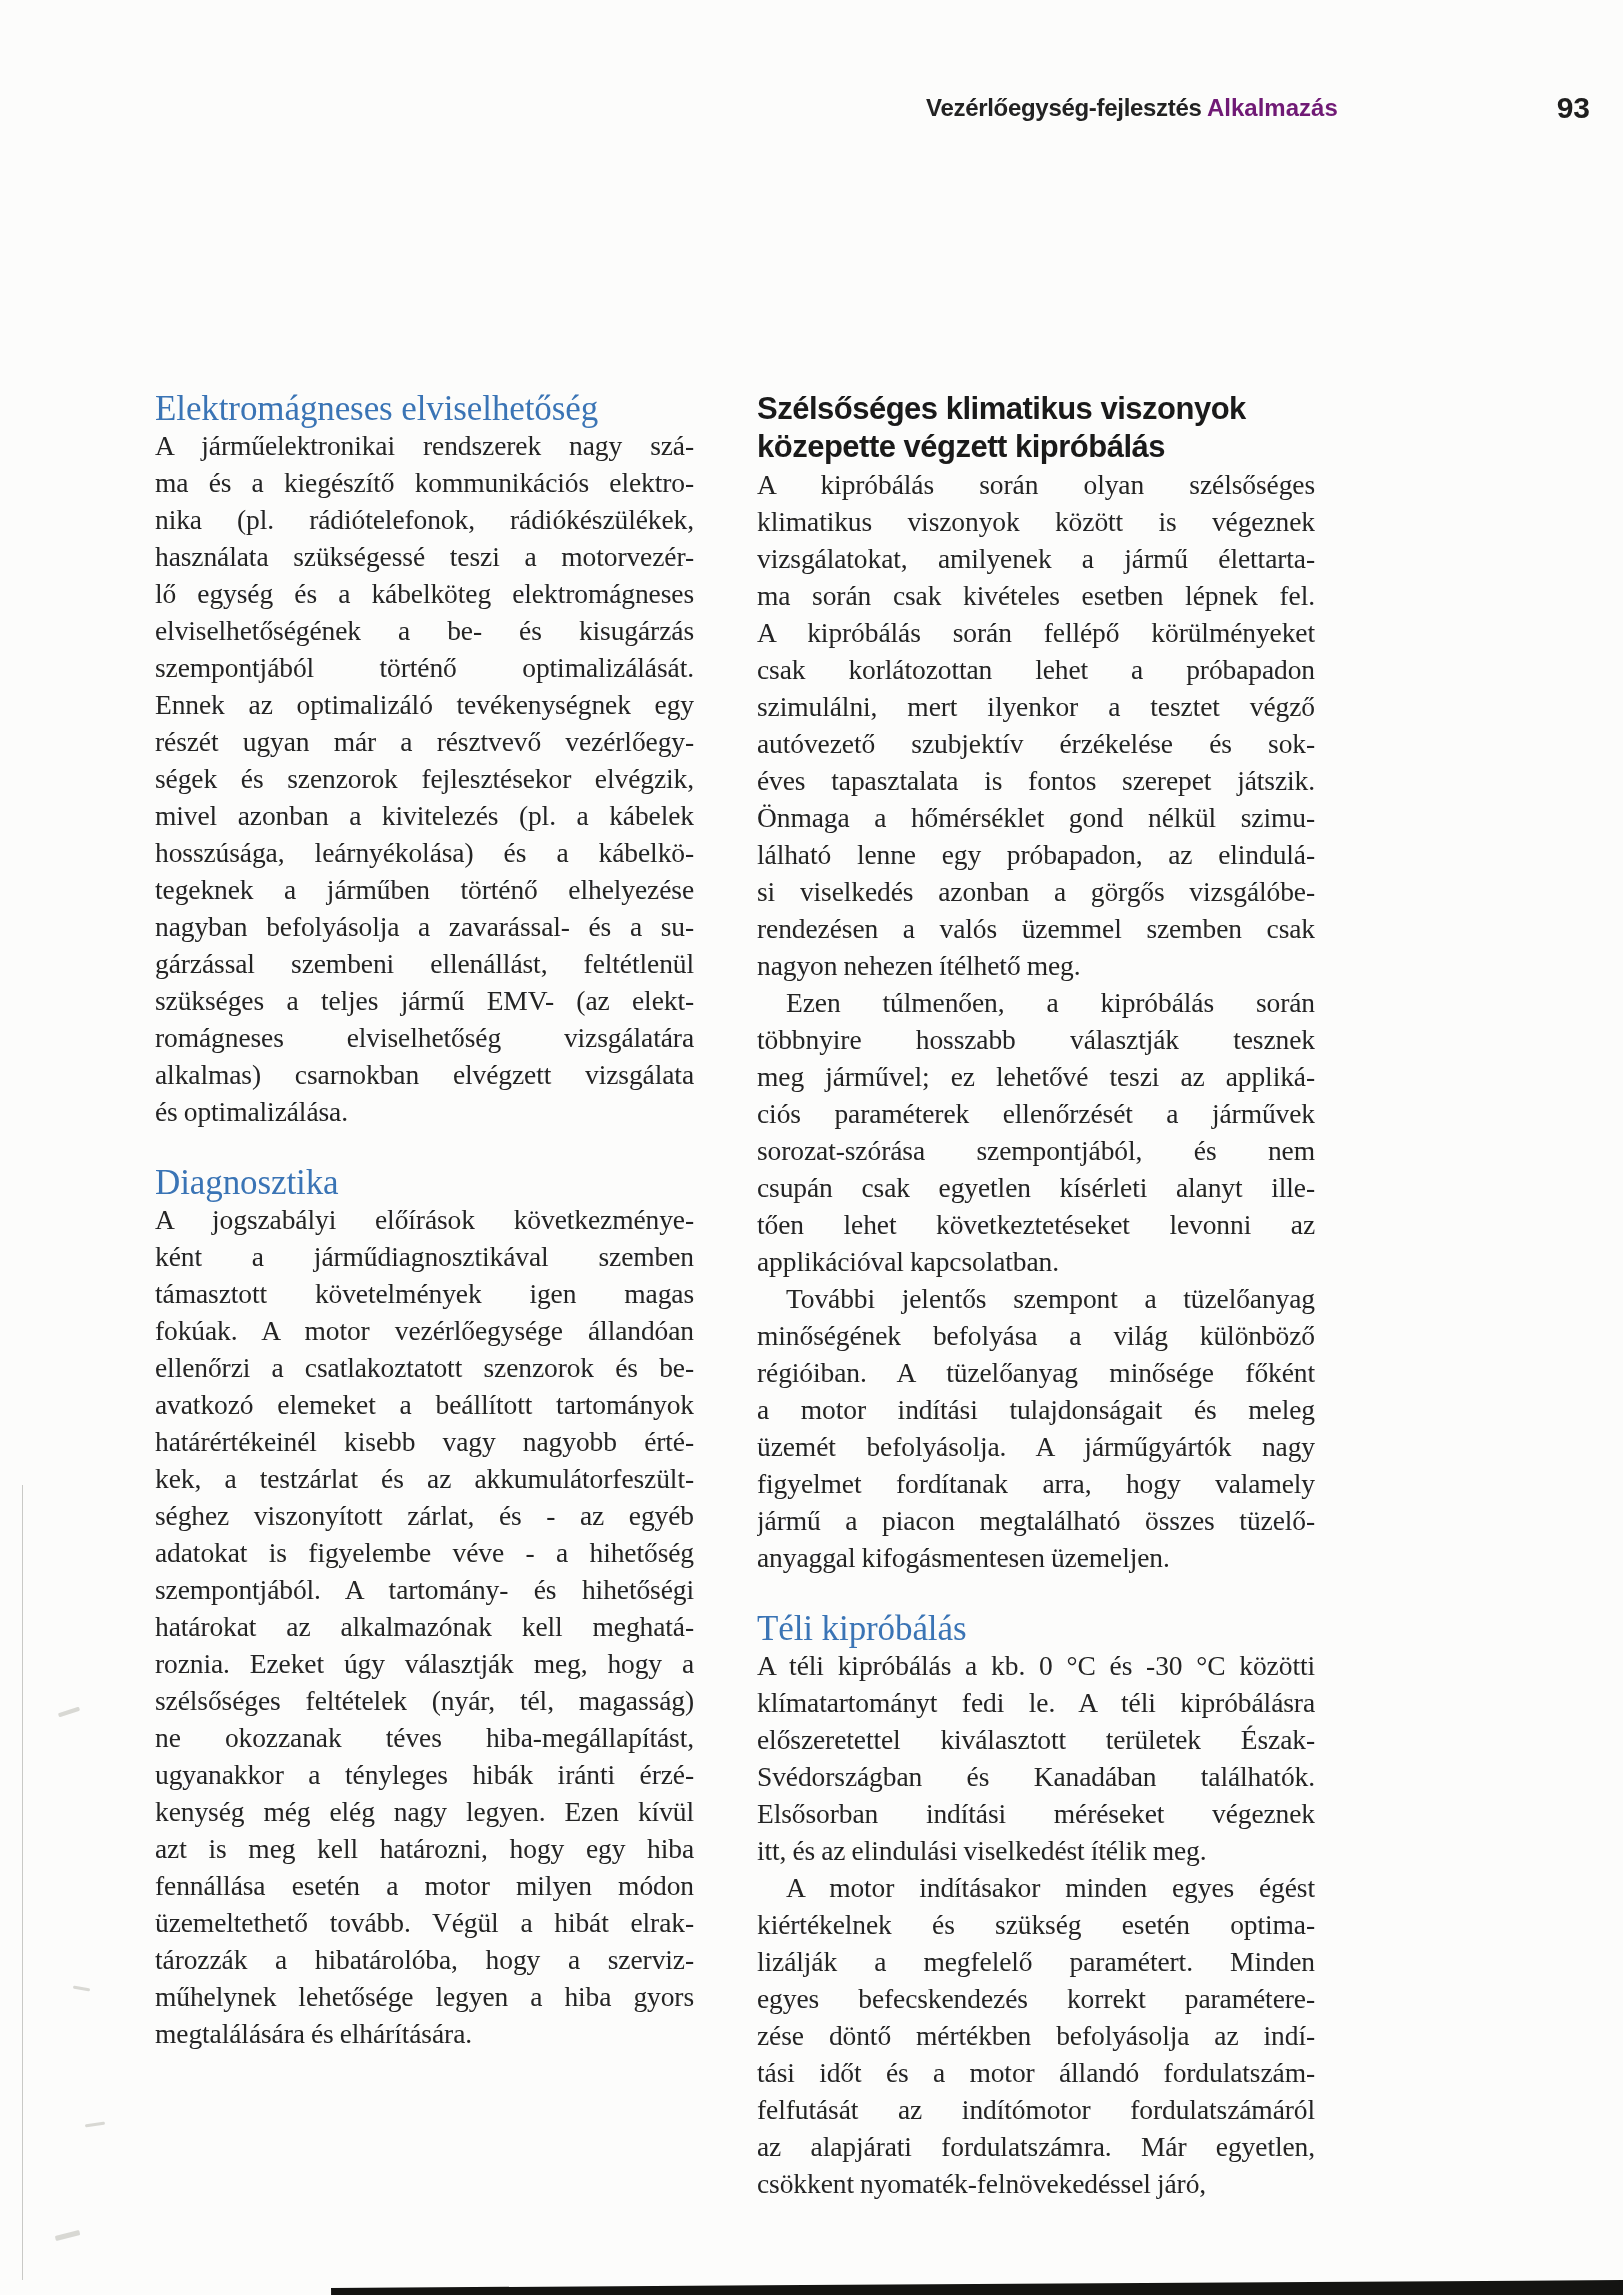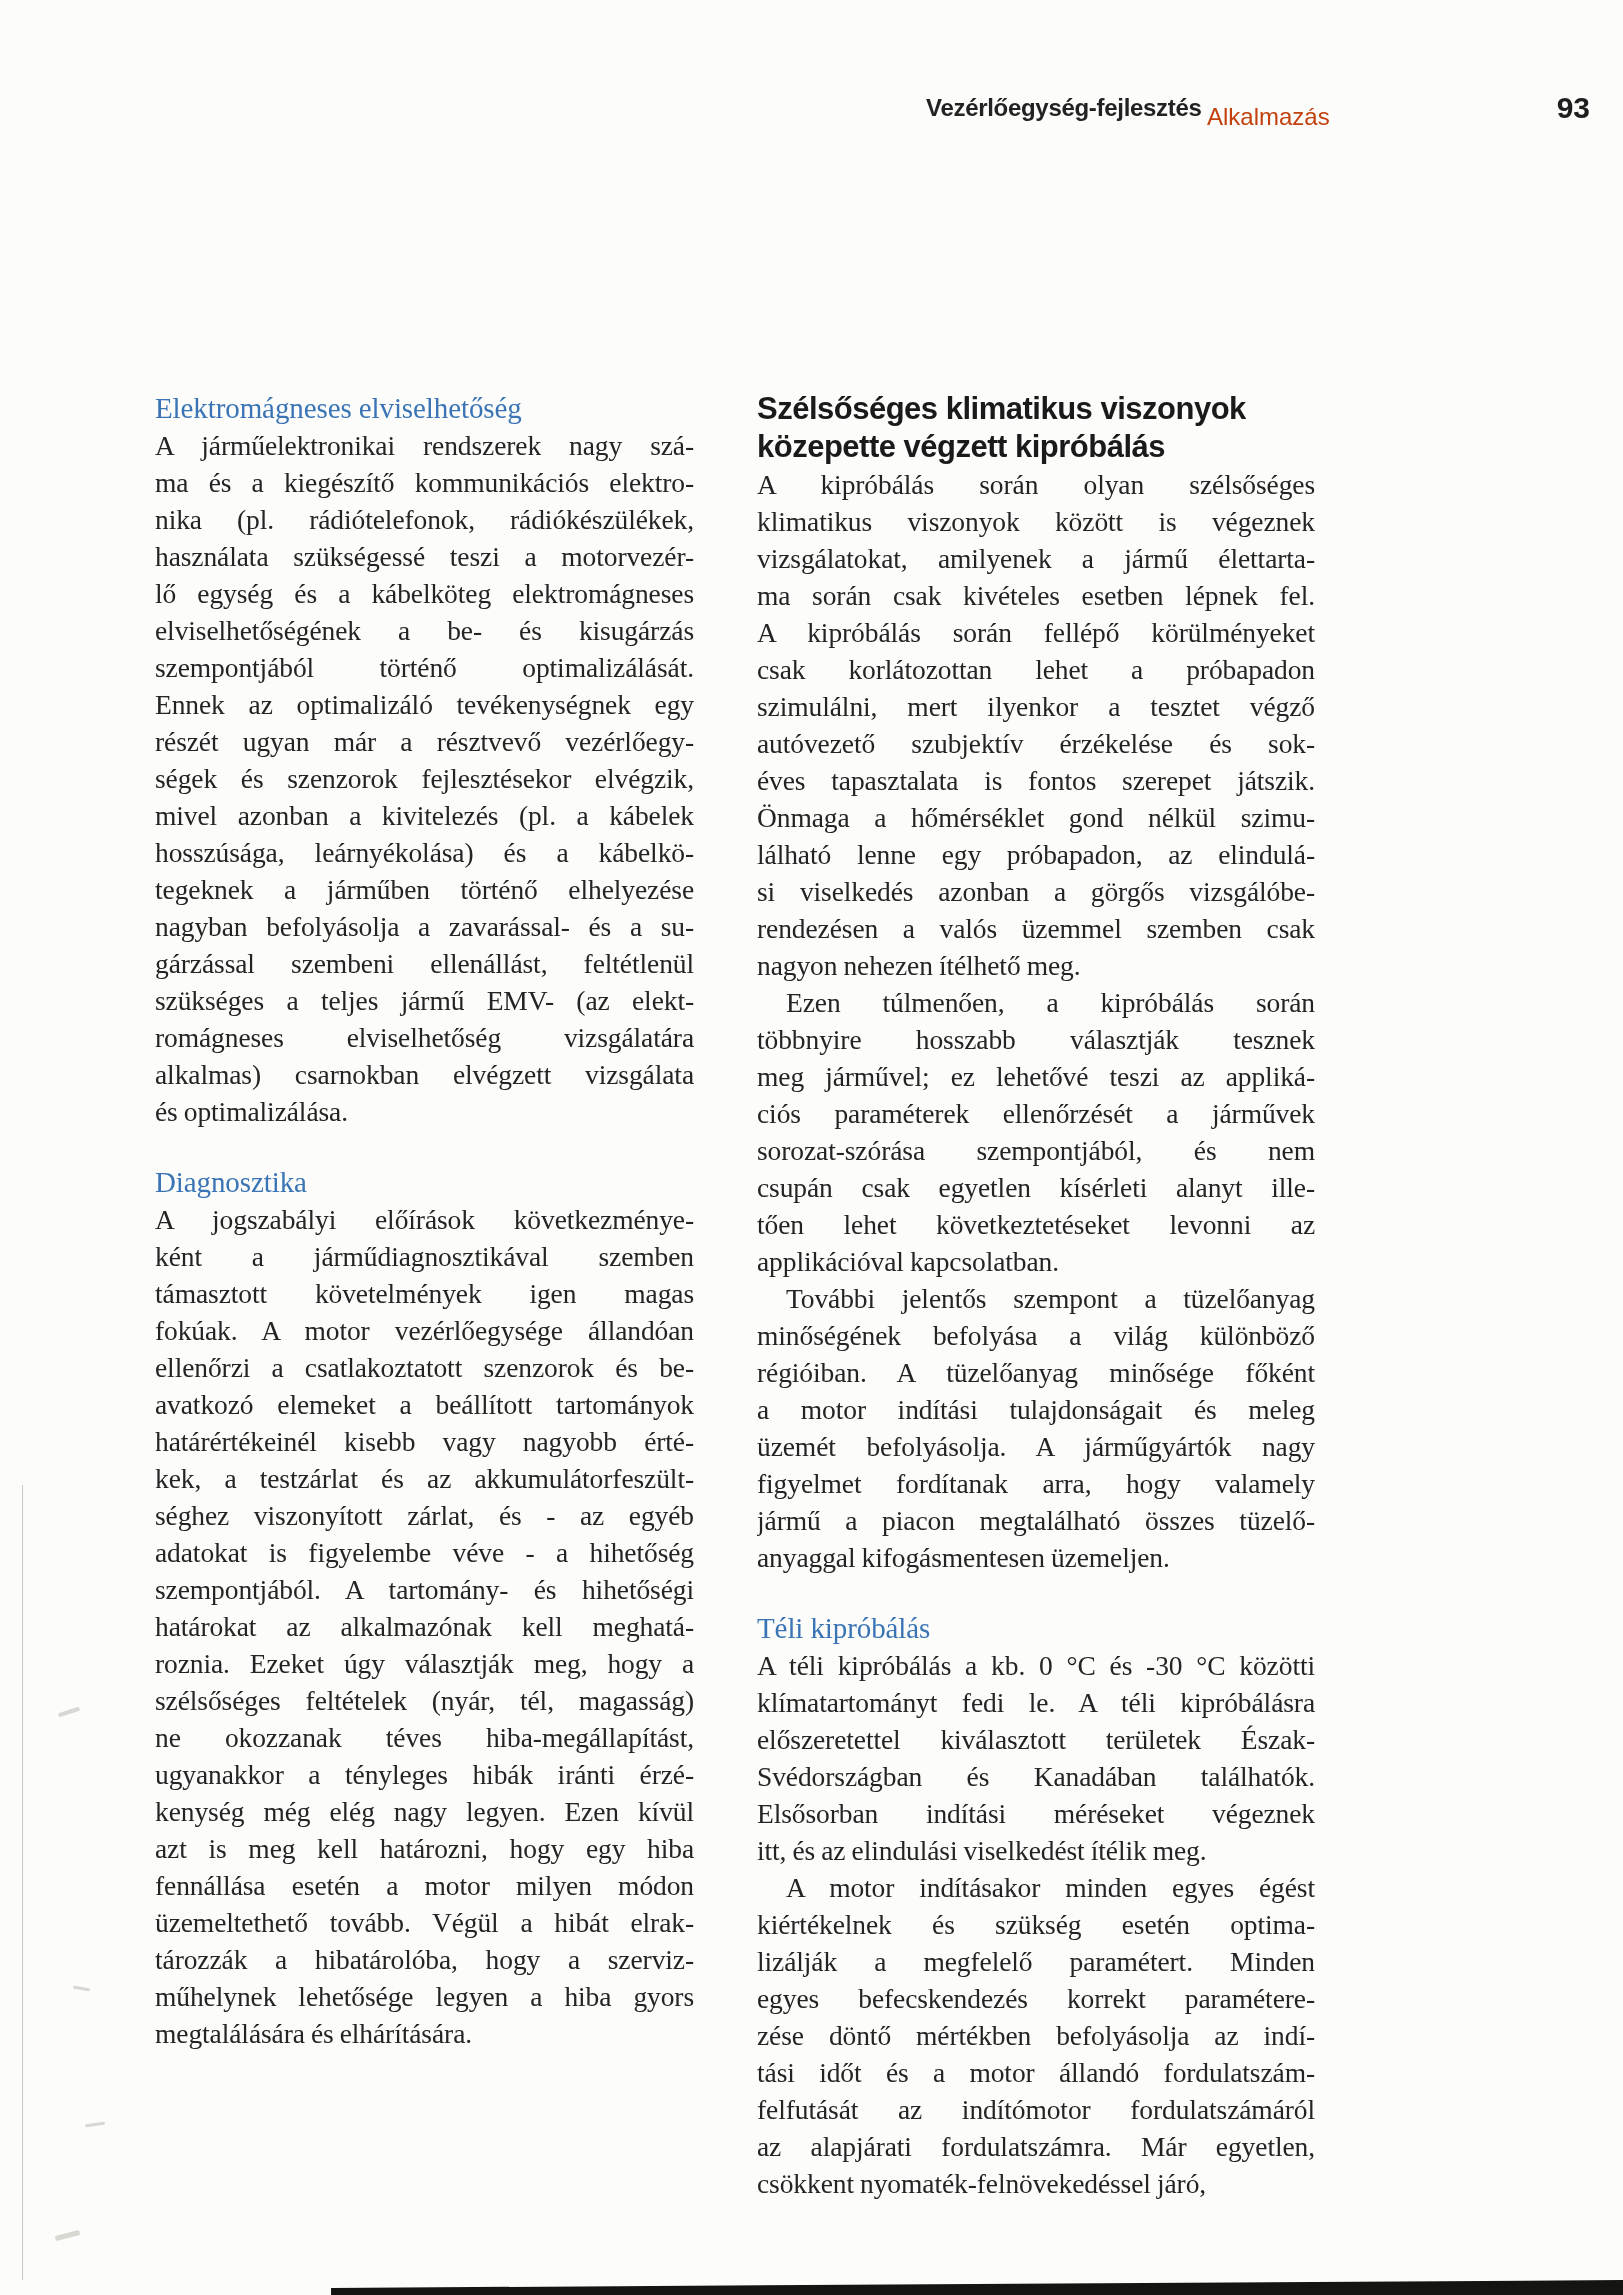--- a/index.html
+++ b/index.html
@@ -3,35 +3,35 @@
 <meta charset="utf-8">
 <style>
   html,body{margin:0;padding:0;}
   body{width:1623px;height:2295px;background:#e9e9e6;font-family:"Liberation Serif",serif;}
   .page{position:relative;width:1623px;height:2295px;background:#fcfcfb;overflow:hidden;padding-left:25px;}
 
   
   .runhead{position:absolute;top:89px;left:0;width:1623px;height:37px;line-height:37px;
            font-family:"Liberation Sans",sans-serif;}
   .rh-chapter{position:absolute;left:926px;font-size:24px;font-weight:700;color:#222;letter-spacing:-0.3px;}
-  .rh-section{position:absolute;left:1207px;font-size:24px;font-weight:400;color:#c2410c;margin-top:9px;}
+  .rh-section{position:absolute;left:1207px;font-size:24px;font-weight:700;color:#701a75;}
   .rh-page{position:absolute;right:33px;font-size:30px;font-weight:700;color:#1e1e1e;}
 
   
   .col{position:absolute;top:390px;color:#242424;}
   #col-left{left:155px;width:539px;}
   #col-right{left:757px;width:558px;}
 
   .para{margin:0;}
   .line{height:37px;line-height:37px;font-size:27.5px;letter-spacing:-0.1px;word-spacing:-0.7px;
         text-align:justify;text-align-last:justify;overflow:hidden;white-space:normal;}
   .line.end{text-align-last:left;}
   .line.indent{padding-left:29px;}
 
-  .h-blue{height:37px;line-height:37px;font-size:29px;color:#3a74b5;letter-spacing:-0.1px;}
+  .h-blue{height:37px;line-height:37px;font-size:35px;color:#3a74b5;letter-spacing:-0.1px;}
   .para + .h-blue{margin-top:34px;}
   .h-bold{font-family:"Liberation Sans",sans-serif;font-weight:700;color:#1a1a1a;letter-spacing:-0.5px;}
   .h-bold > div{height:38px;line-height:38px;font-size:31px;}
 
   
   .fold-line{position:absolute;left:21.6px;top:1485px;width:1.3px;height:795px;
              background:rgba(140,140,134,0.45);}
   .smudge{position:absolute;background:#b9b9b2;opacity:0.55;border-radius:1.3px;}
   .s1{left:58px;top:1710px;width:22px;height:3.9px;transform:rotate(-18deg);}
   .s2{left:73px;top:1987px;width:17px;height:3.3px;transform:rotate(10deg);}

